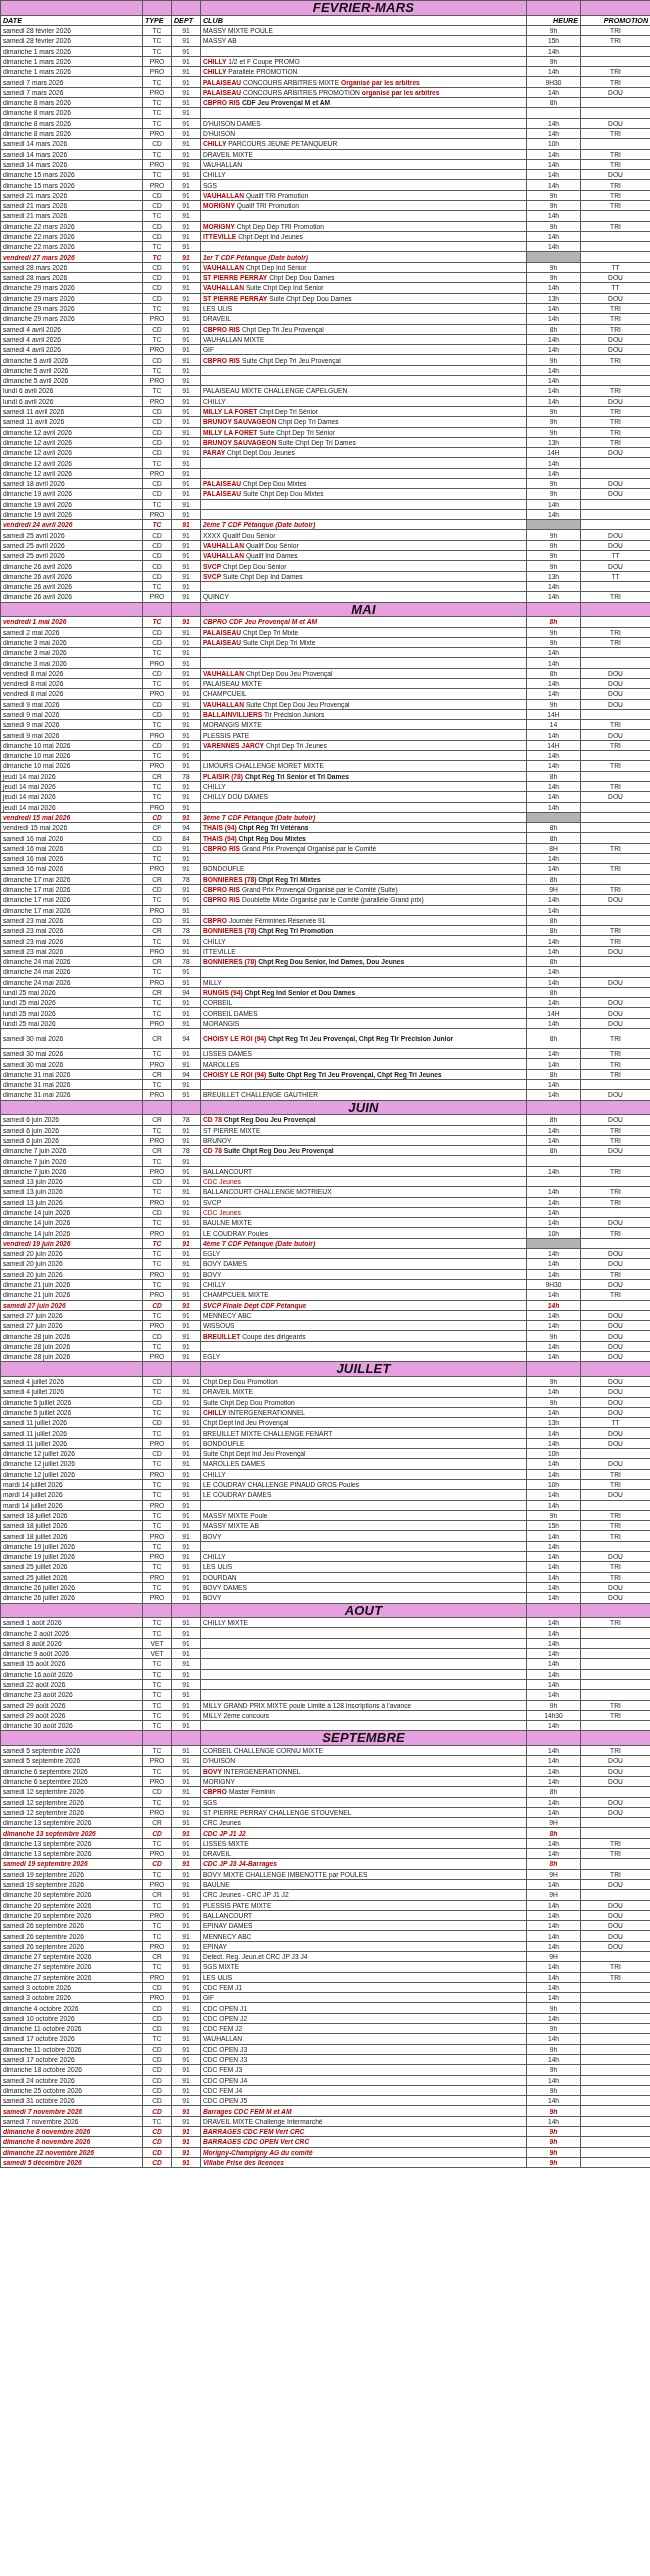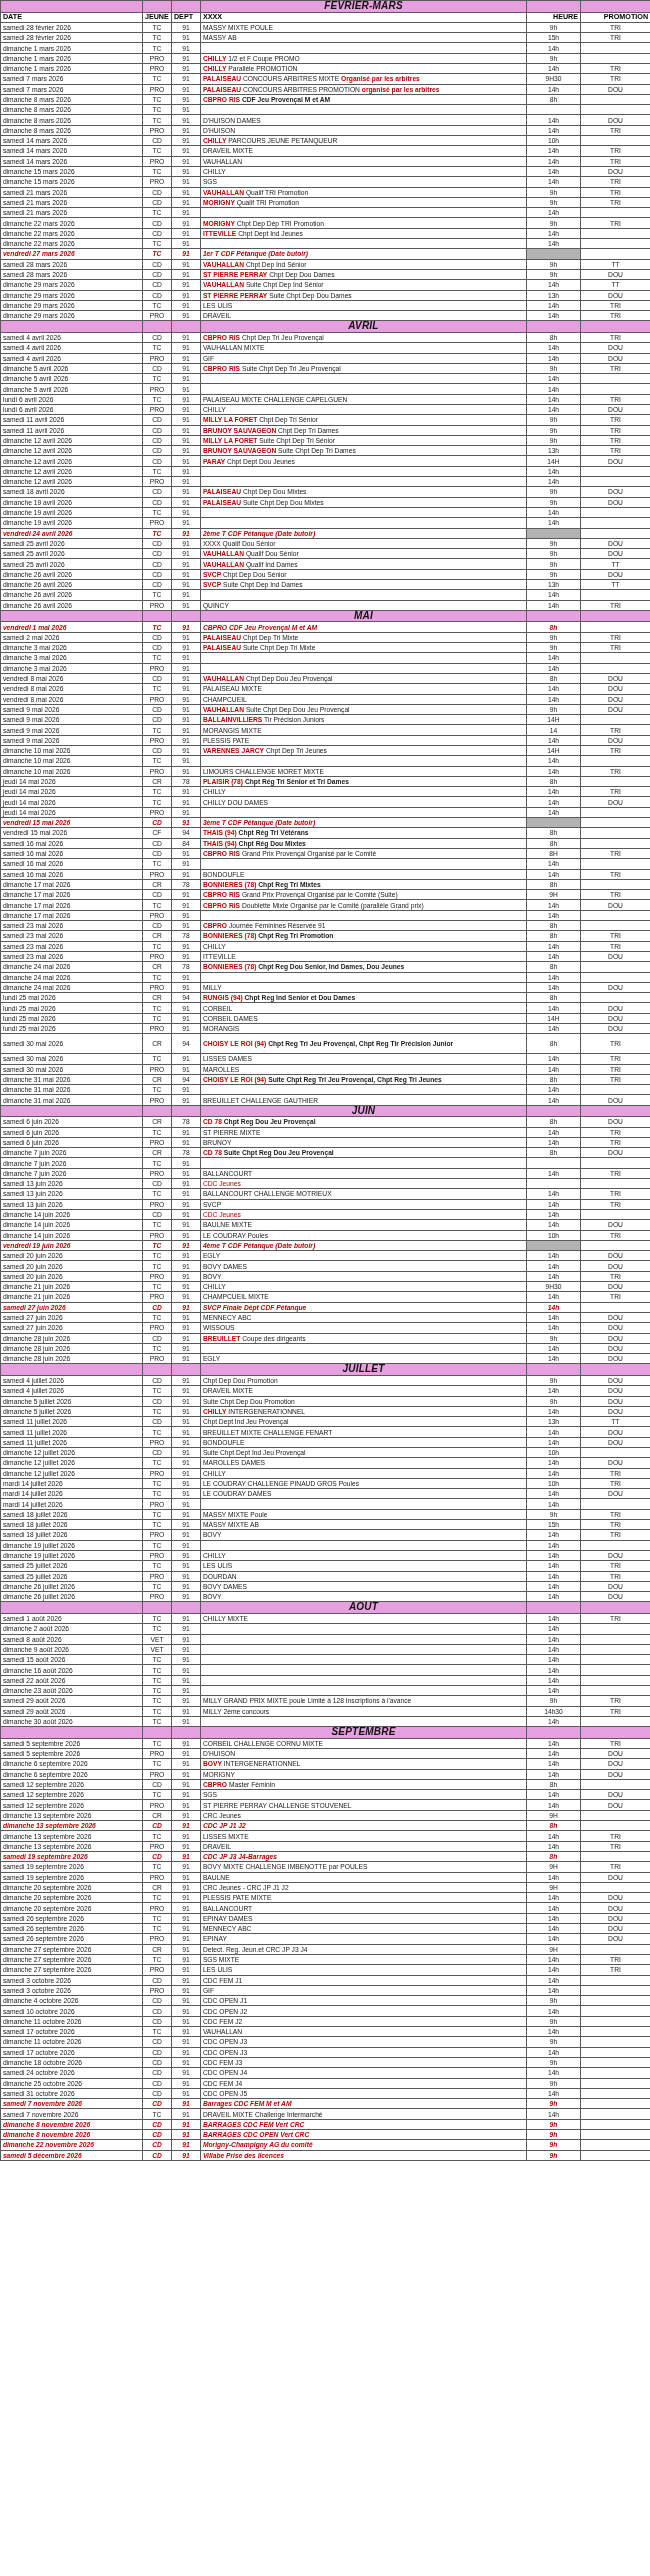--- a/index.html
+++ b/index.html
@@ -35,29 +35,30 @@
   col.c-club  { width: 326px; }
   col.c-heure { width: 54px; }
   col.c-form  { width: 70px; }
 
   
   tr.month td {
     background: #e7a0df;
     text-align: center;
     font-style: italic;
     font-weight: bold;
-    font-size: 10px;
+    font-size: 13px;
     letter-spacing: 0.2px;
     color: #111;
     height: 11.3px;
   }
   tr.month td.pad { background: #e7a0df; }
 
   
   tr.hdr td {
+    font-style: italic;
     font-weight: bold;
     font-size: 7.2px;
     background: #ffffff;
     color: #000;
   }
   tr.hdr td.ctr { text-align: right; }
 
   td.type, td.dept, td.heure, td.form { text-align: center; }
   td.date { text-align: left; }
   td.club { text-align: left; }
@@ -89,23 +90,23 @@
         <tr class="month">
           <td class="pad"></td>
           <td class="pad"></td>
           <td class="pad"></td>
           <td>FEVRIER-MARS</td>
           <td class="pad"></td>
           <td class="pad"></td>
         </tr>
         <tr class="hdr">
           <td>DATE</td>
-          <td>JEUNE</td>
+          <td>TYPE</td>
           <td>DEPT</td>
-          <td>XXXX</td>
+          <td>CLUB</td>
           <td class="ctr">HEURE</td>
           <td class="ctr">PROMOTION</td>
         </tr>
         <tr class="">
           <td class="date">samedi 28 février 2026</td>
           <td class="type">TC</td>
           <td class="dept">91</td>
           <td class="club"><span>MASSY MIXTE POULE</span></td>
           <td class="heure">9h</td>
           <td class="form">TRI</td>
@@ -326,28 +327,20 @@
           <td class="heure">14h</td>
           <td class="form">TRI</td>
         </tr>
         <tr class="">
           <td class="date">dimanche 29 mars 2026</td>
           <td class="type">PRO</td>
           <td class="dept">91</td>
           <td class="club"><span>DRAVEIL</span></td>
           <td class="heure">14h</td>
           <td class="form">TRI</td>
-        </tr>
-        <tr class="month">
-          <td class="pad"></td>
-          <td class="pad"></td>
-          <td class="pad"></td>
-          <td>AVRIL</td>
-          <td class="pad"></td>
-          <td class="pad"></td>
         </tr>
         <tr class="">
           <td class="date">samedi 4 avril 2026</td>
           <td class="type">CD</td>
           <td class="dept">91</td>
           <td class="club"><span class="red">CBPRO RIS</span> <span>Chpt Dep Tri Jeu Provençal</span></td>
           <td class="heure">8h</td>
           <td class="form">TRI</td>
         </tr>
         <tr class="">

